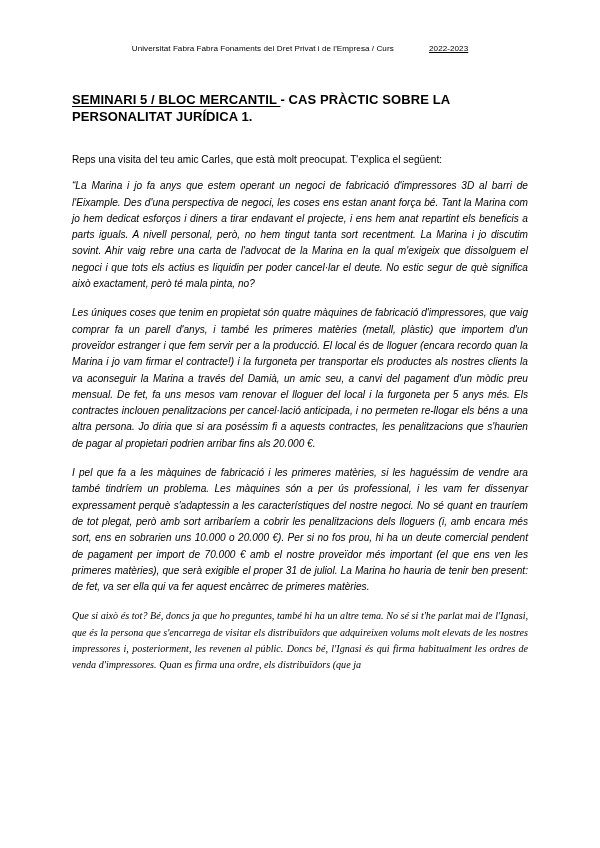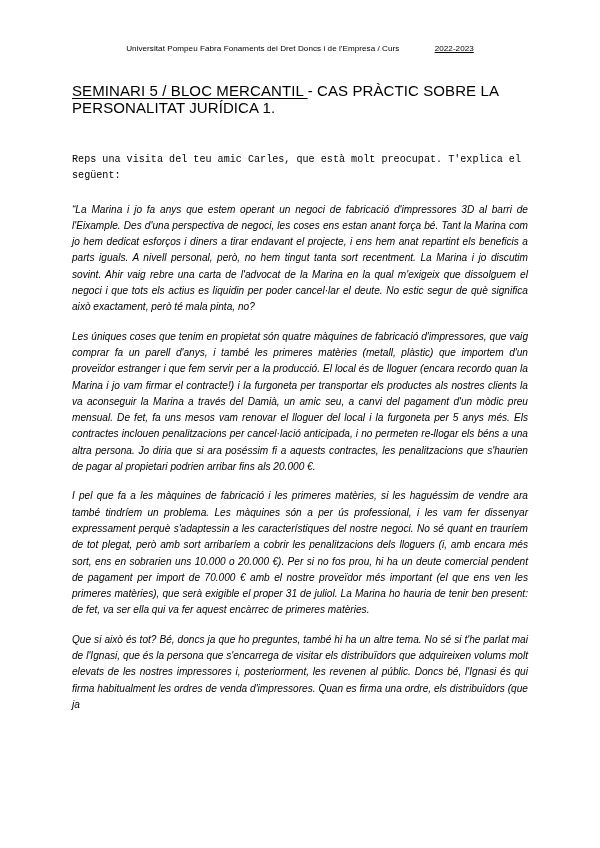--- a/index.html
+++ b/index.html
@@ -39,25 +39,25 @@
   .doc-header .hdr-tail {
     text-decoration: underline;
     text-decoration-color: #000;
     text-underline-offset: 1px;
     padding-left: 33px;
   }
 
   
   .doc-title {
     position: absolute;
-    top: 72px;
+    top: 82px;
     left: 72px;
     width: 458px;
-    font-size: 15px;
-    font-weight: normal;
+    font-size: 13px;
+    font-weight: bold;
     line-height: 17px;
     letter-spacing: 0.1px;
     text-align: left;
   }
   .doc-title .underlined {
     text-decoration: underline;
     text-underline-offset: 2px;
   }
 
   
@@ -93,34 +93,34 @@
     text-justify: inter-word;
     letter-spacing: 0.01px;
   }
   p.para.plain {
     text-align: left;
   }
   p.para.italic {
     font-style: italic;
   }
   p.para.lead {
-    margin-bottom: 17px;
-    font-family: Liberation Mono, monospace;
+    margin-bottom: 10px;
   }
   p.para:last-child {
     margin-bottom: 11px;
+    font-family: Liberation Serif, serif;
   }
 </style>
 </head>
 <body>
 
 <div class="page">
 
   <div class="doc-header">
-    <span>Universitat Pompeu Fabra Fonaments del Dret Doncs i de l'Empresa / Curs </span><span class="hdr-tail">2022-2023</span>
+    <span>Universitat Fabra Fabra Fonaments del Dret Privat i de l'Empresa / Curs </span><span class="hdr-tail">2022-2023</span>
   </div>
 
   <h1 class="doc-title">
     <span class="underlined">SEMINARI 5 / BLOC MERCANTIL </span><span>- CAS PRÀCTIC SOBRE LA PERSONALITAT JURÍDICA 1.</span>
   </h1>
 
 
   <div class="body-block">
     <p class="para plain lead">Reps una visita del teu amic Carles, que està molt preocupat. T'explica el següent:</p>
     <p class="para italic">“La Marina i jo fa anys que estem operant un negoci de fabricació d'impressores 3D al barri de l'Eixample. Des d'una perspectiva de negoci, les coses ens estan anant força bé. Tant la Marina com jo hem dedicat esforços i diners a tirar endavant el projecte, i ens hem anat repartint els beneficis a parts iguals. A nivell personal, però, no hem tingut tanta sort recentment. La Marina i jo discutim sovint. Ahir vaig rebre una carta de l'advocat de la Marina en la qual m'exigeix que dissolguem el negoci i que tots els actius es liquidin per poder cancel·lar el deute. No estic segur de què significa això exactament, però té mala pinta, no?</p>

